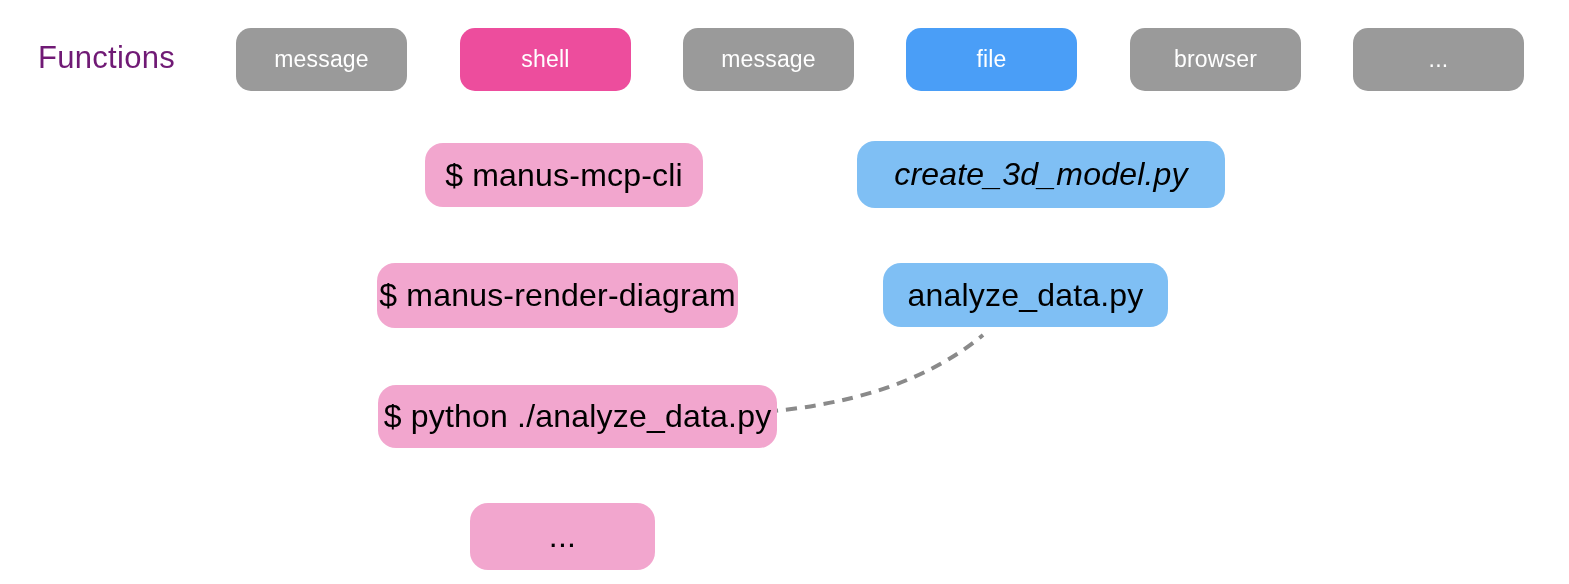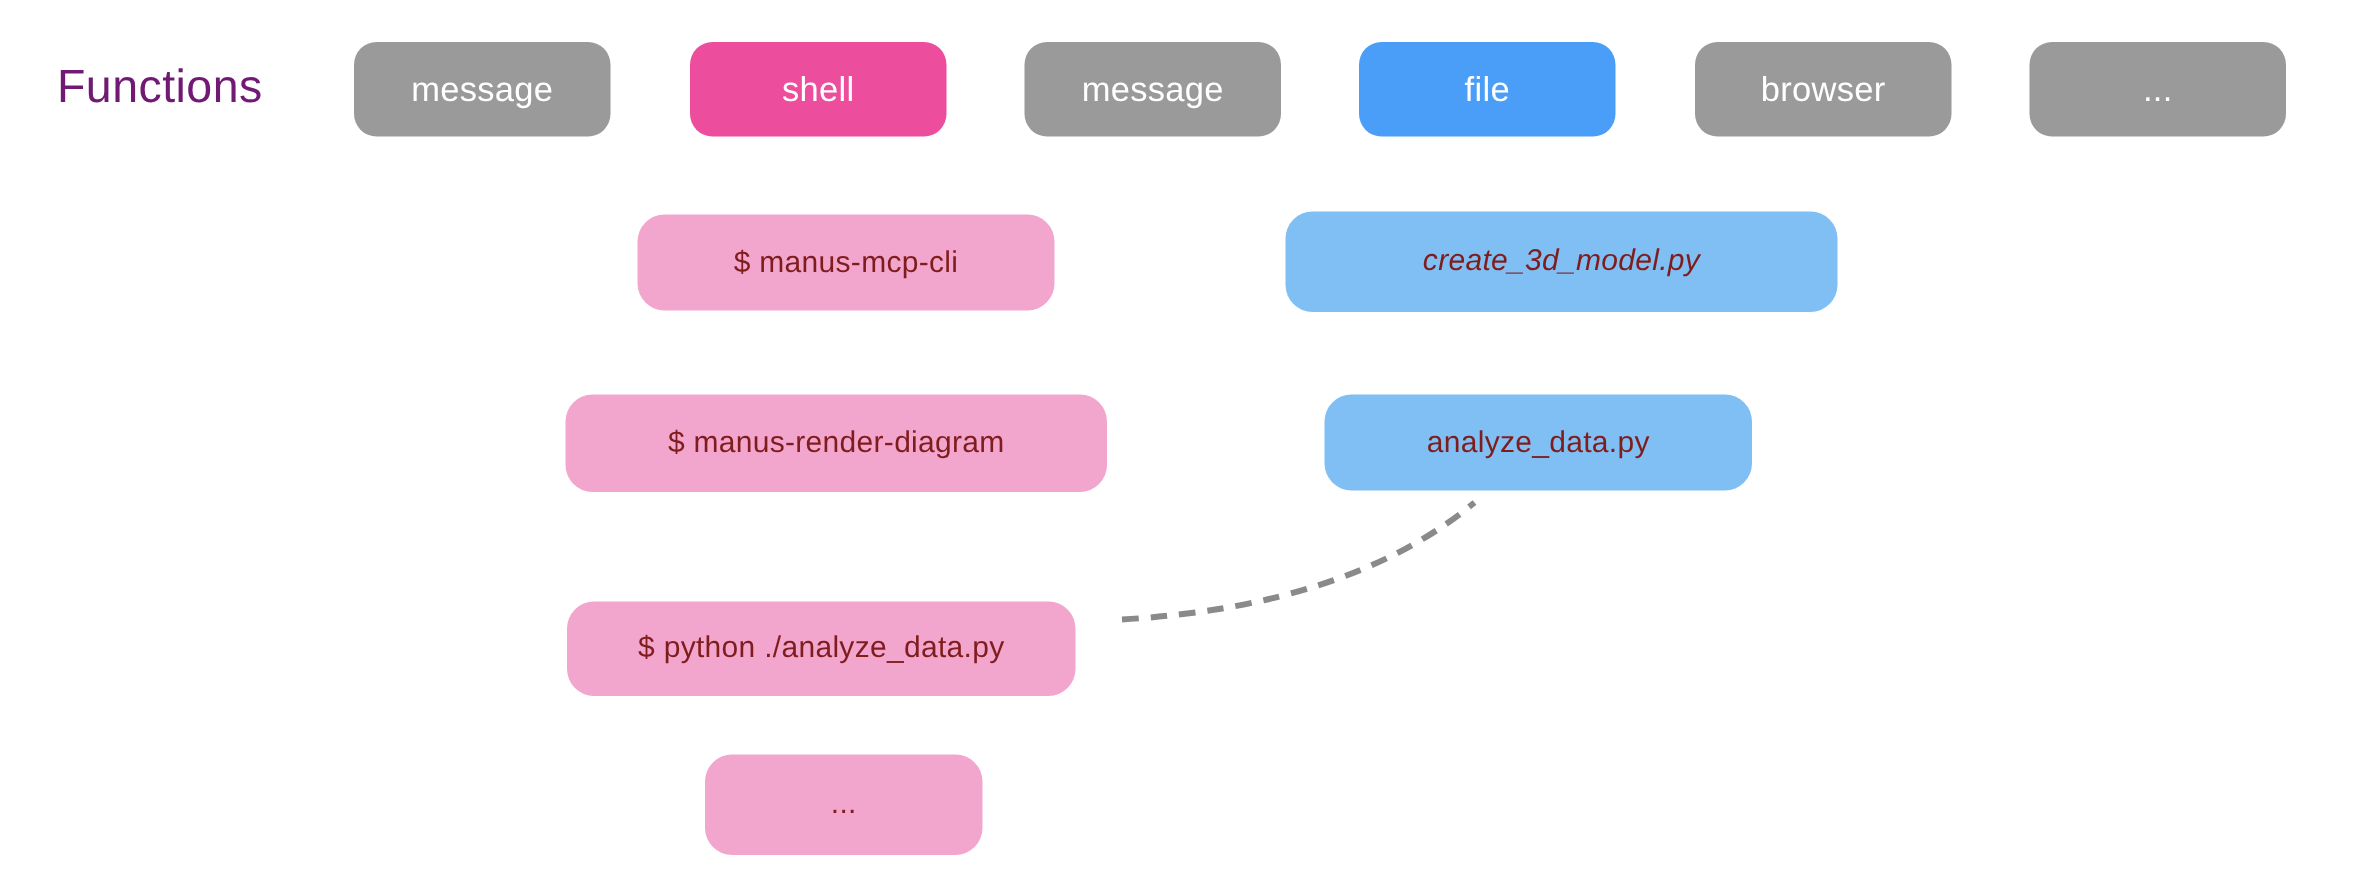--- a/index.html
+++ b/index.html
@@ -42,27 +42,27 @@
   .fn4 { left: 906px; }
   .fn5 { left: 1130px; }
   .fn6 { left: 1353px; }
   
   .box {
     position: absolute;
     border-radius: 18px;
     display: flex;
     align-items: center;
     justify-content: center;
-    color: #7f1d1d;
-    font-size: 20px;
+    color: #000000;
+    font-size: 32px;
     letter-spacing: 0.2px;
   }
   .cmd1  { left: 425px; top: 143px; width: 278px; height: 64px; }
   .cmd2  { left: 377px; top: 263px; width: 361px; height: 65px; }
-  .cmd3  { left: 378px; top: 385px; width: 339px; height: 63px; margin-top: 16px; }
+  .cmd3  { left: 378px; top: 385px; width: 399px; height: 63px; }
   .cmd4  { left: 470px; top: 503px; width: 185px; height: 67px; }
   .file1 { left: 857px; top: 141px; width: 368px; height: 67px; font-style: italic; }
   .file2 { left: 883px; top: 263px; width: 285px; height: 64px; }
   .connector-svg {
     position: absolute;
     left: 0;
     top: 0;
     width: 1569px;
     height: 584px;
     pointer-events: none;

